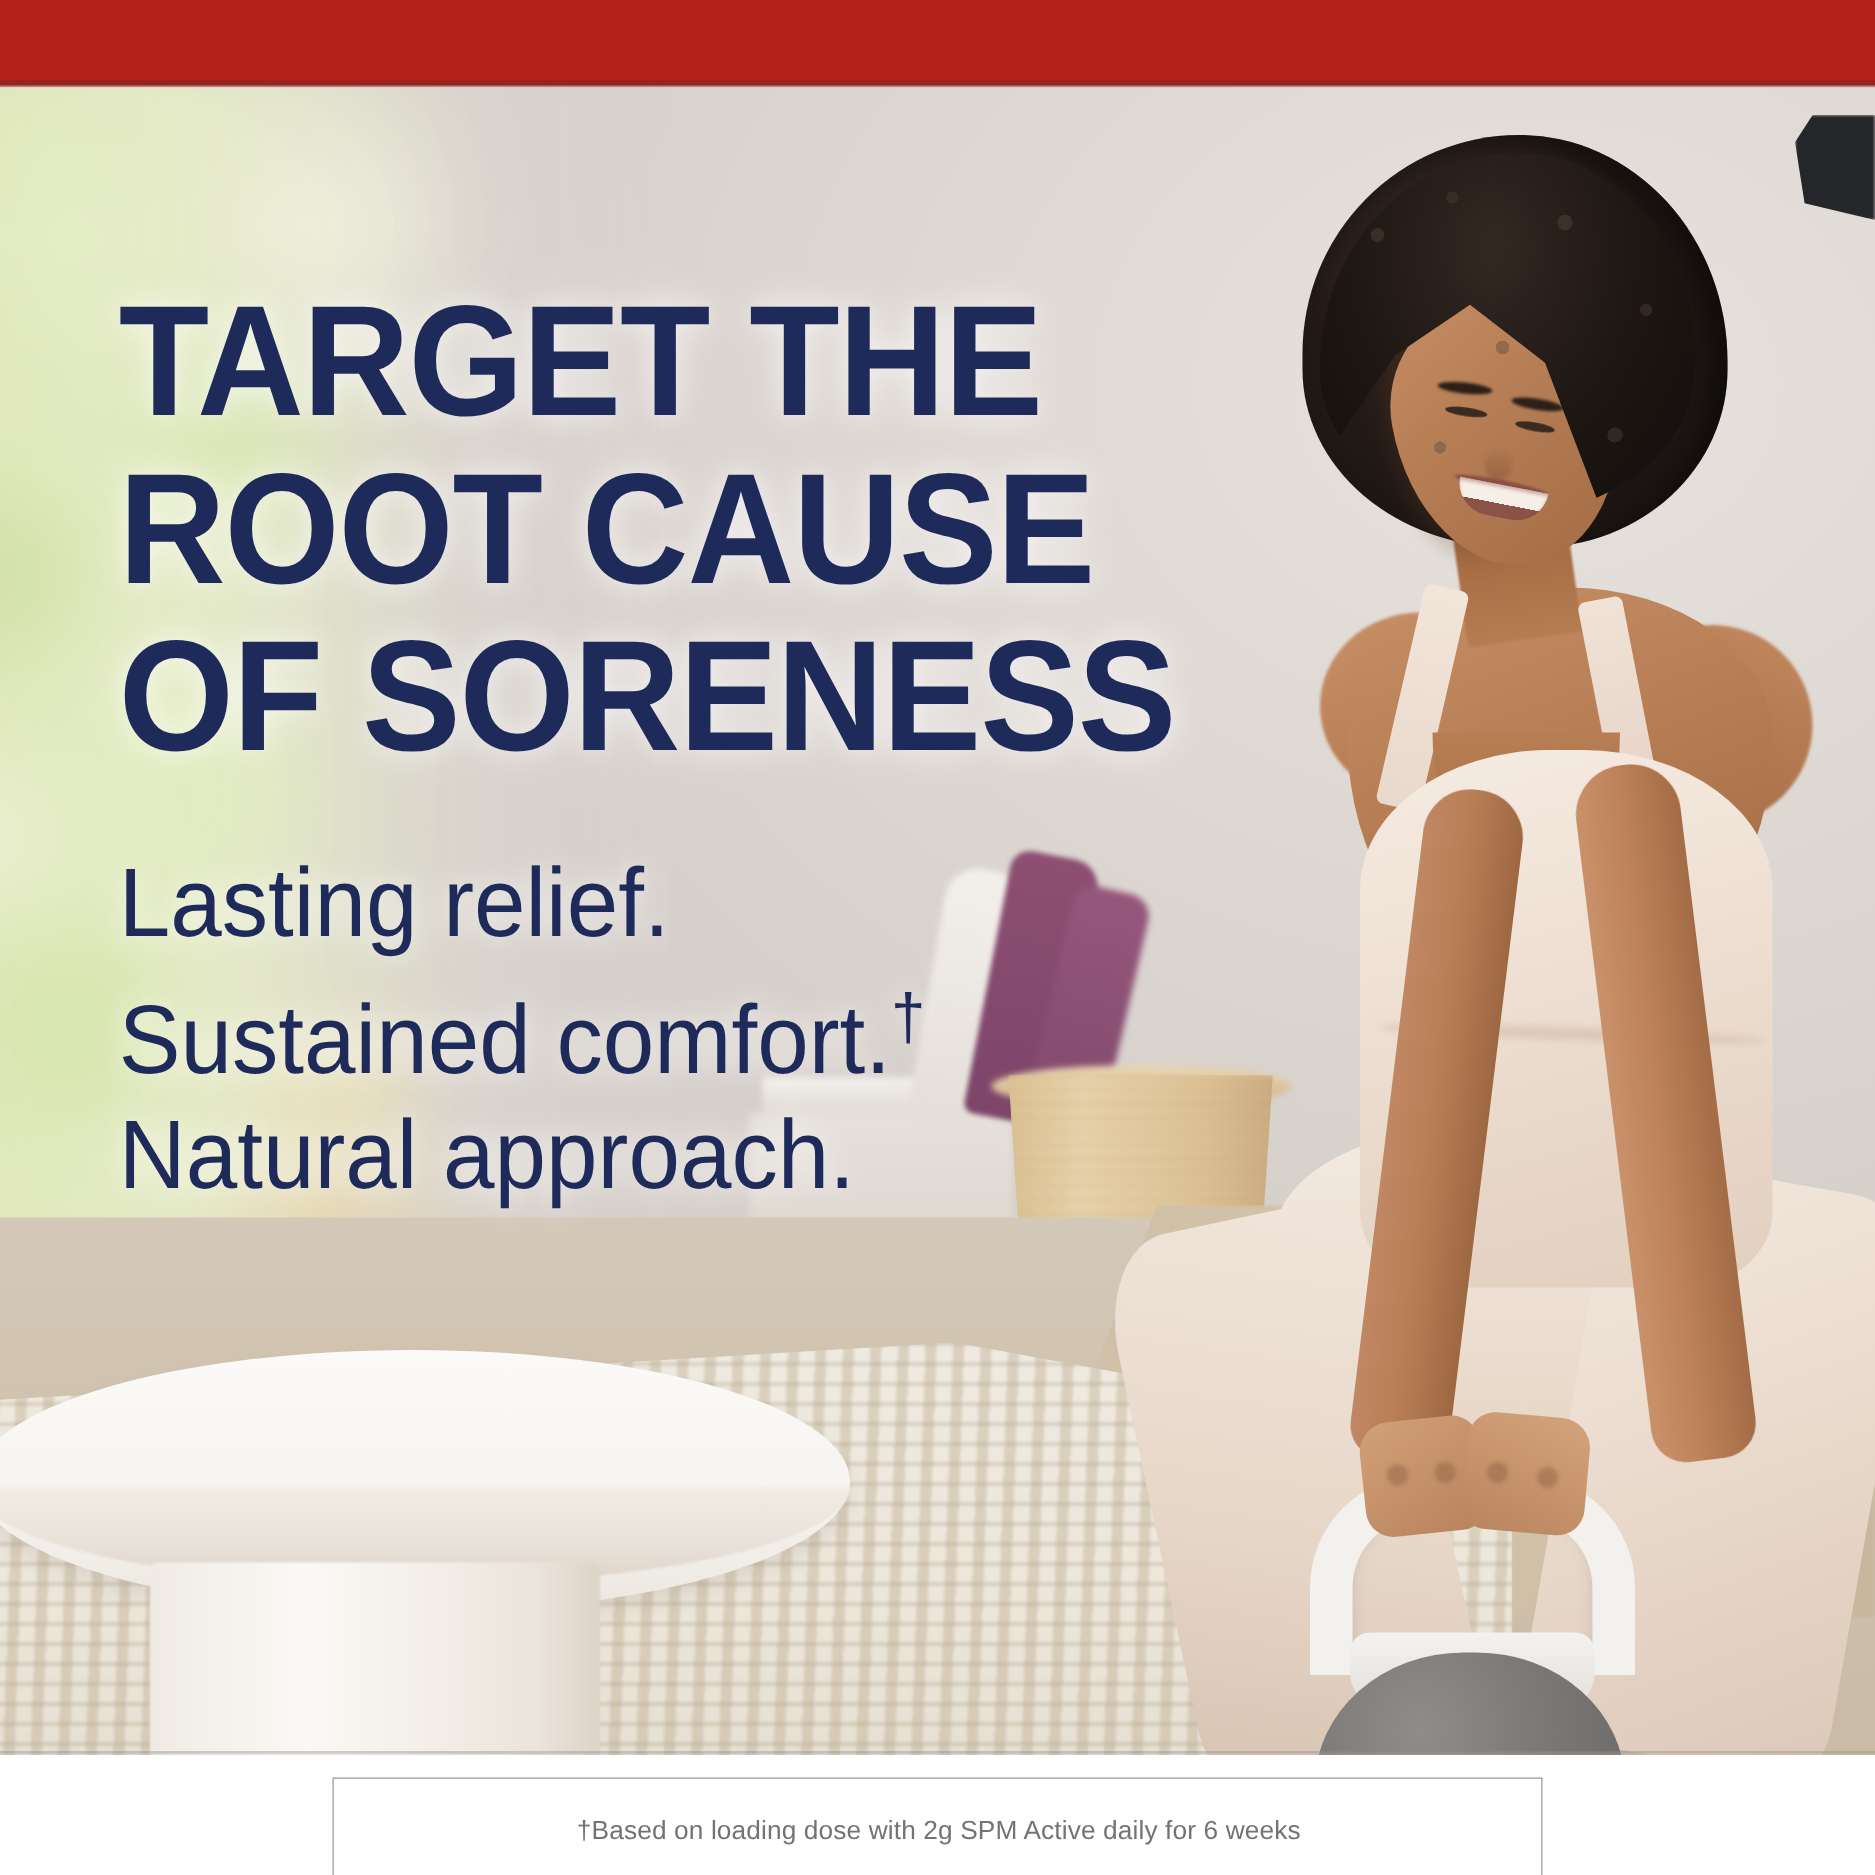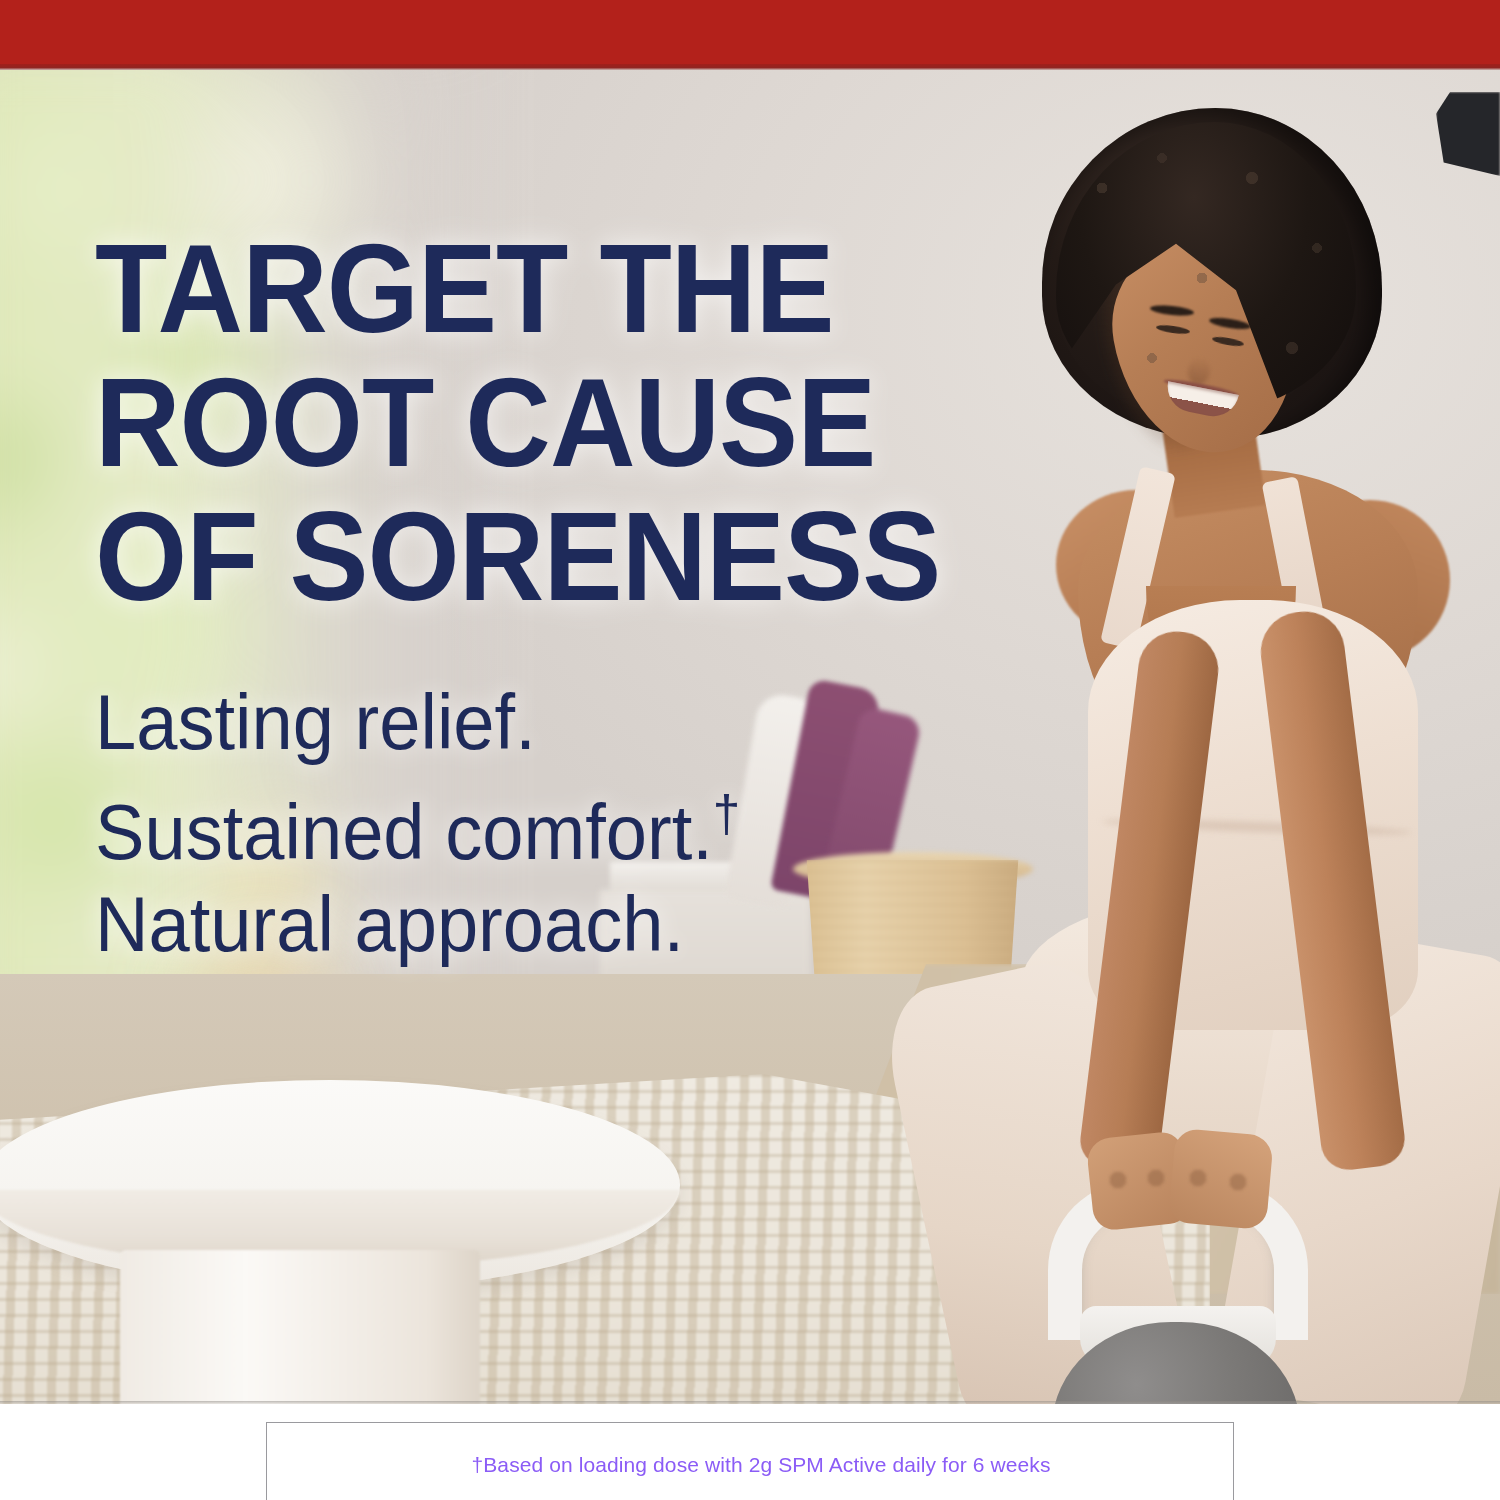--- a/index.html
+++ b/index.html
@@ -464,23 +464,23 @@
   .dagger{ font-size:52px; vertical-align:super; }
 
   
   .footnote-box{
     position:absolute; left:266px; top:1422px;
     width:968px; height:120px;
     background:#ffffff;
     border:1px solid #9a9a9e;
   }
   .footnote-text{
-    position:absolute; left:10px; top:30px; width:968px;
+    position:absolute; left:0; top:30px; width:968px;
     text-align:center;
-    color:#8b5cf6;
+    color:#737373;
     font-size:21px;
     letter-spacing:.1px;
   }
 </style>
 </head>
 <body>
 
 <div class="banner">
 
   <div class="top-bar">

